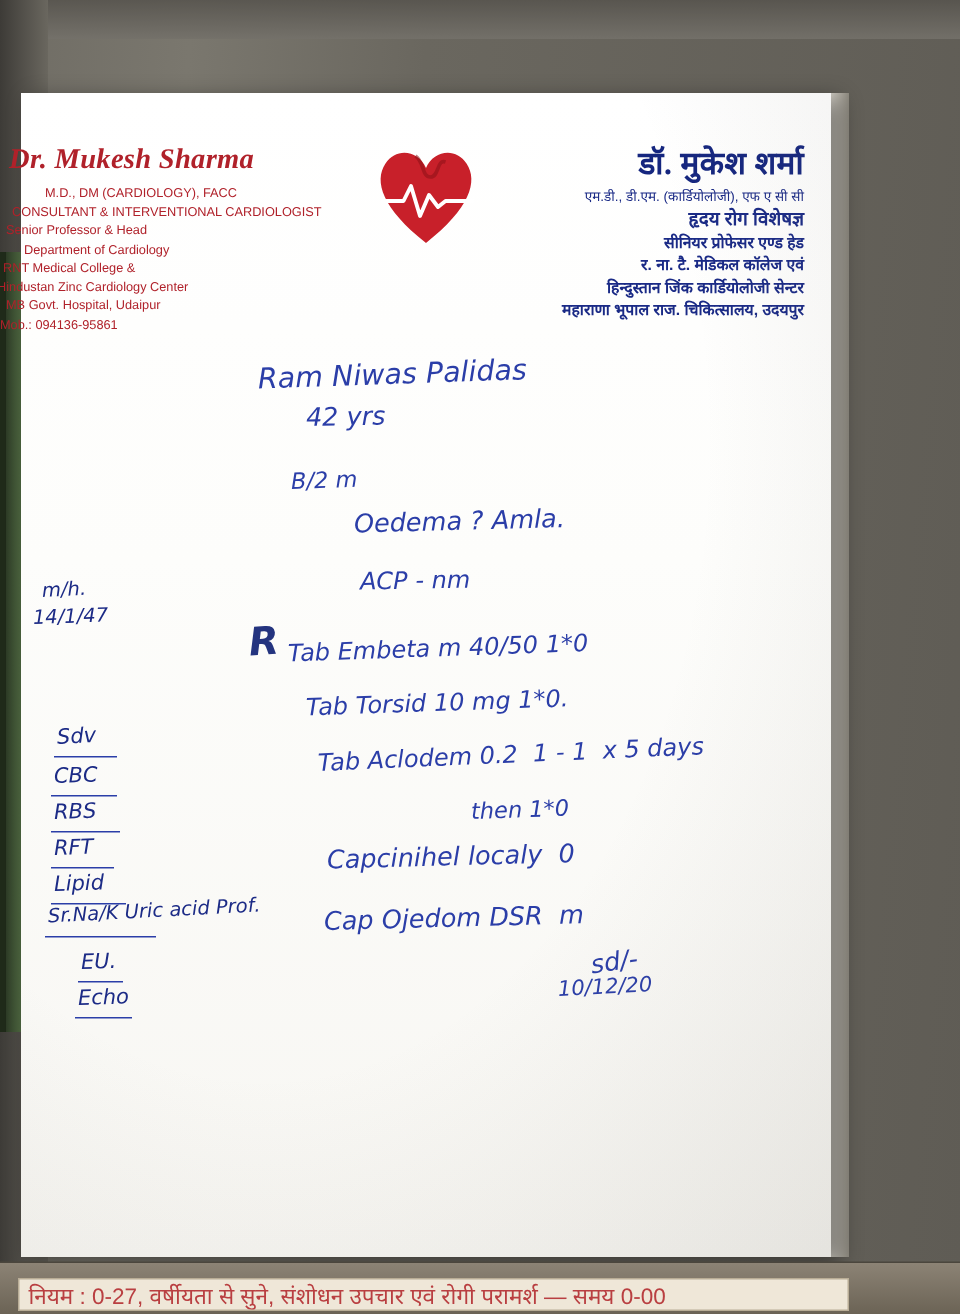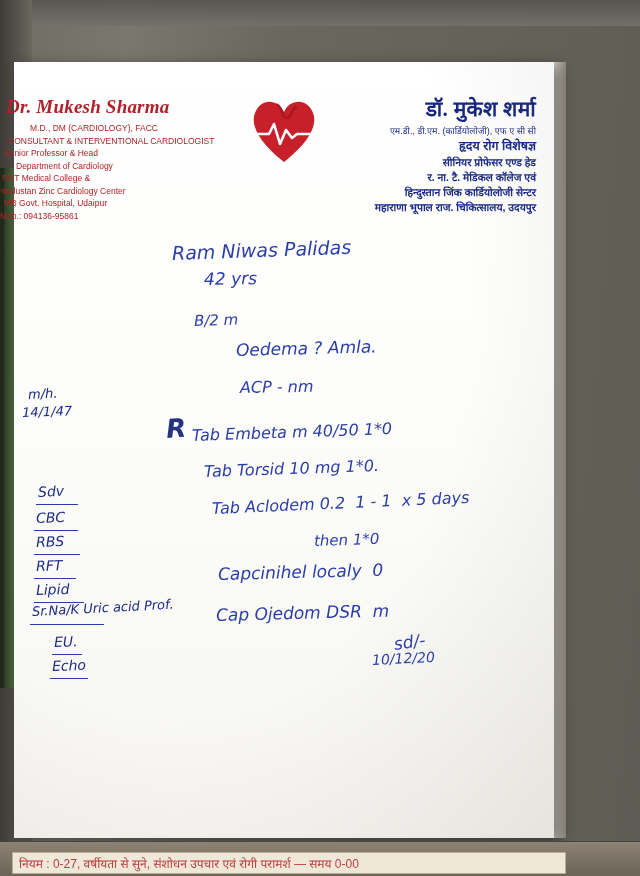--- a/index.html
+++ b/index.html
@@ -66,21 +66,21 @@
     width: 552px;
     height: 20px;
     background: #efe7d8;
     border: 1px solid #b9ad96;
     overflow: hidden;
     display: flex;
     align-items: center;
   }
   .bottom-red-bar .txt {
     color: #b02227;
-    font-size: 12px;
+    font-size: 15px;
     font-family: "Liberation Sans", sans-serif;
     white-space: nowrap;
     padding-left: 6px;
     opacity: .85;
   }
 
   
   .page {
     position: absolute;
     left: 14px;

